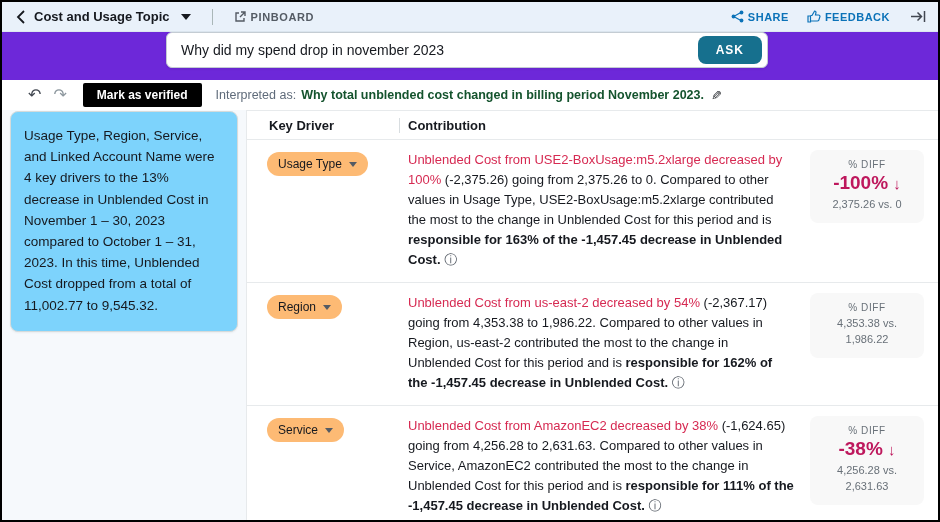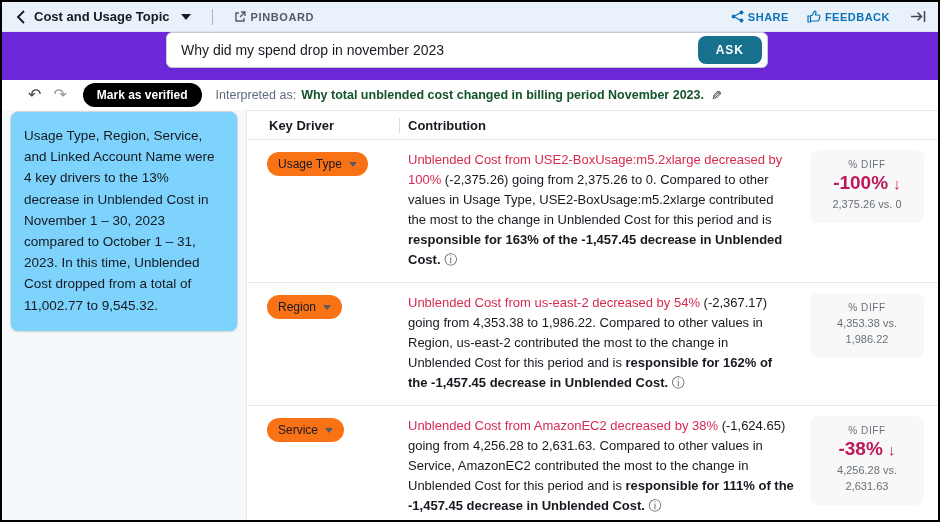--- a/index.html
+++ b/index.html
@@ -74,21 +74,21 @@
     display: flex; align-items: center;
     padding-left: 26px; background: #fff;
   }
   .undo-icon, .redo-icon { font-size: 16px; line-height: 1; cursor: pointer; }
   .undo-icon { color: #414750; }
   .redo-icon { color: #8d979e; margin-left: 12px; }
   .verified-pill {
     margin-left: 16px;
     background: #000; color: #fff;
     font-size: 12px; font-weight: bold;
-    padding: 5px 14px; border-radius: 12px;
+    padding: 5px 14px; border-radius: 2px;
     cursor: pointer; white-space: nowrap;
   }
   .interp-prefix { margin-left: 14px; font-size: 12.5px; color: #5f6b7a; }
   .interp-text { margin-left: 5px; font-size: 12.5px; font-weight: bold; color: #14532d; }
   .edit-icon { margin-left: 7px; font-size: 13px; color: #16191f; cursor: pointer; transform: scaleX(-1); display:inline-block; }
 
   
   .content { flex: 1; display: flex; min-height: 0; }
   .left-col {
     flex: 0 0 245px; width: 245px;
@@ -116,21 +116,21 @@
   .th-contrib { padding-left: 8px; }
 
   .tbl-row {
     display: flex; align-items: flex-start;
     border-bottom: 1px solid #e7eaec;
     padding: 10px 0 12px 0;
   }
   .cell-driver { flex: 0 0 153px; padding-left: 20px; padding-top: 2px; }
   .driver-pill {
     display: inline-flex; align-items: center; gap: 7px;
-    background: #f97316;
+    background: #fdba74;
     border-radius: 14px;
     padding: 5px 11px;
     font-size: 12px; color: #16191f;
     cursor: pointer; white-space: nowrap;
     max-width: 122px;
   }
   .driver-pill .lbl { overflow: hidden; text-overflow: ellipsis; }
   .pill-caret {
     width: 0; height: 0; flex: 0 0 auto;
     border-left: 4.5px solid transparent; border-right: 4.5px solid transparent;

